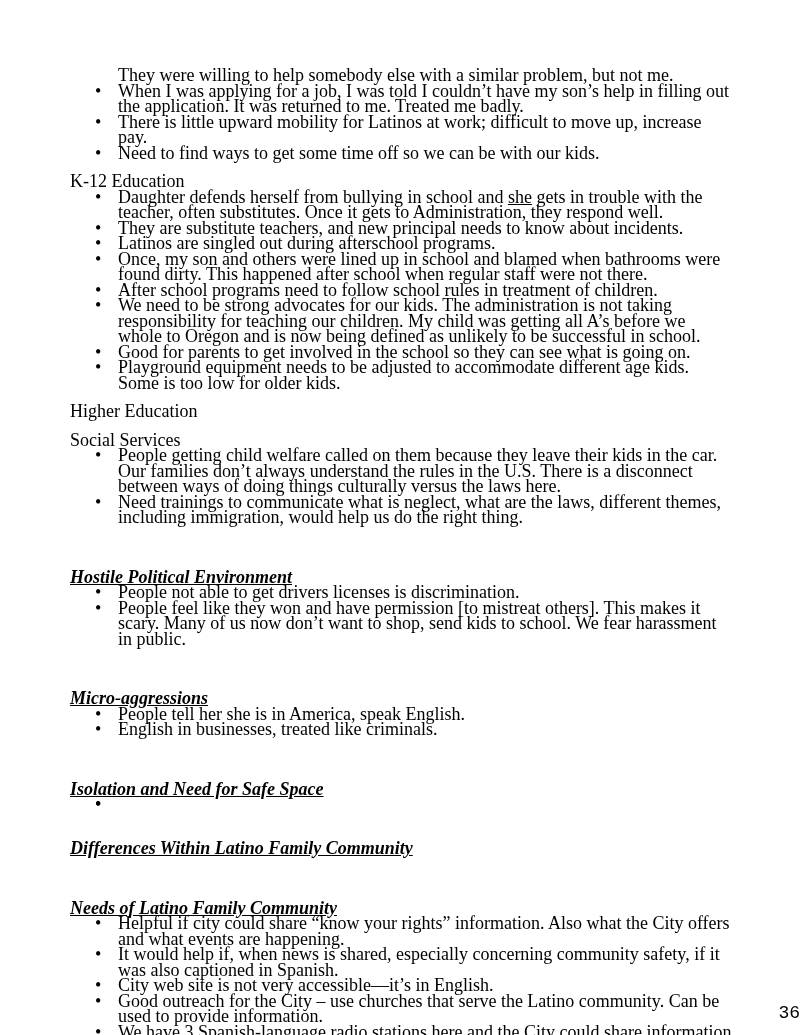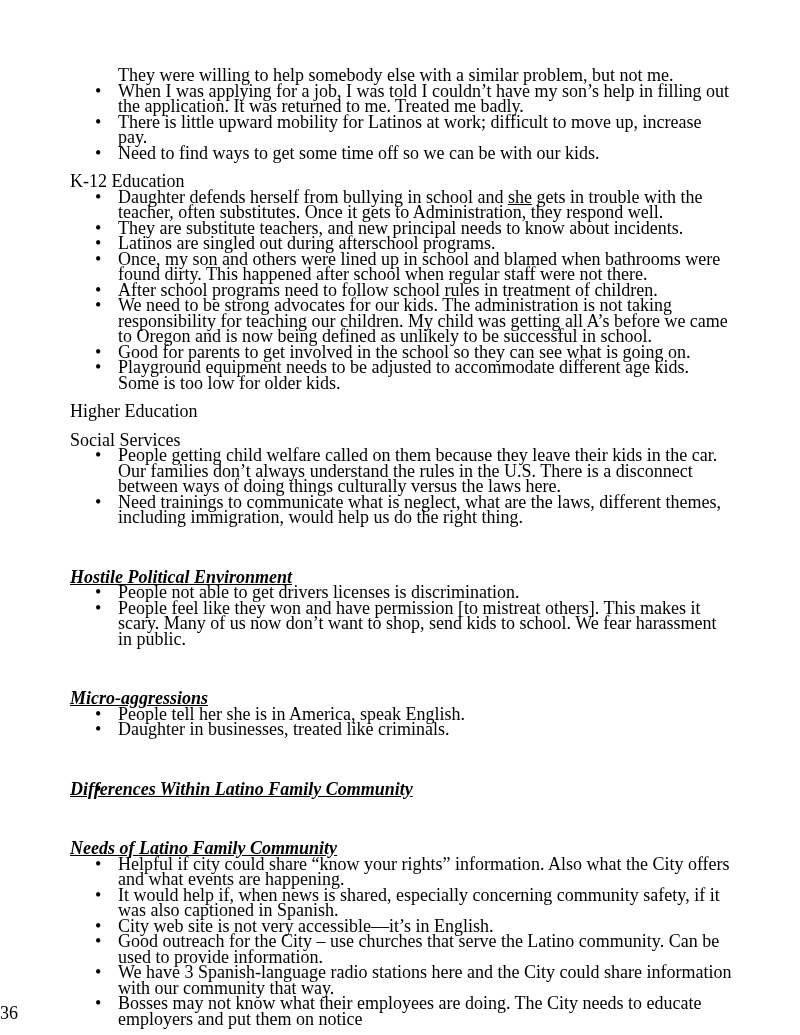--- a/index.html
+++ b/index.html
@@ -48,21 +48,22 @@
     left: 25px;
     top: 0;
   }
   .continuation { padding-left: 48px; }
   .u { text-decoration: underline; text-align: center; }
   .footer {
     position: absolute;
     bottom: 14px;
     left: 0;
     width: 100%;
-    text-align: left;
+    text-align: right;
+    font-family: Liberation Mono, monospace;
   }
 </style>
 </head>
 <body>
 
 <div class="page">
   <div class="content">
       <div class="section plain">
         <div class="continuation">They were willing to help somebody else with a similar problem, but not me.</div>
         <ul class="bullets">
@@ -72,21 +73,21 @@
         </ul>
       </div>
       <div class="section plain">
         <div class="heading">K-12 Education</div>
         <ul class="bullets">
           <li><span class="marker">•</span><span class="btext"><span>Daughter defends herself from bullying in school and </span><span class="u">she</span><span> gets in trouble with the teacher, often substitutes. Once it gets to Administration, they respond well.</span></span></li>
           <li><span class="marker">•</span><span class="btext">They are substitute teachers, and new principal needs to know about incidents.</span></li>
           <li><span class="marker">•</span><span class="btext">Latinos are singled out during afterschool programs.</span></li>
           <li><span class="marker">•</span><span class="btext">Once, my son and others were lined up in school and blamed when bathrooms were found dirty. This happened after school when regular staff were not there.</span></li>
           <li><span class="marker">•</span><span class="btext">After school programs need to follow school rules in treatment of children.</span></li>
-          <li><span class="marker">•</span><span class="btext">We need to be strong advocates for our kids. The administration is not taking responsibility for teaching our children. My child was getting all A’s before we came to Oregon and is now being defined as unlikely to be successful in school.</span></li>
+          <li><span class="marker">•</span><span class="btext">We need to be strong advocates for our kids. The administration is not taking responsibility for teaching our children. My child was getting all A’s before we whole to Oregon and is now being defined as unlikely to be successful in school.</span></li>
           <li><span class="marker">•</span><span class="btext">Good for parents to get involved in the school so they can see what is going on.</span></li>
           <li><span class="marker">•</span><span class="btext">Playground equipment needs to be adjusted to accommodate different age kids. Some is too low for older kids.</span></li>
         </ul>
       </div>
       <div class="section plain">
         <div class="heading">Higher Education</div>
       </div>
       <div class="section plain">
         <div class="heading">Social Services</div>
         <ul class="bullets">
@@ -98,24 +99,25 @@
         <div class="heading">Hostile Political Environment</div>
         <ul class="bullets">
           <li><span class="marker">•</span><span class="btext">People not able to get drivers licenses is discrimination.</span></li>
           <li><span class="marker">•</span><span class="btext">People feel like they won and have permission [to mistreat others]. This makes it scary. Many of us now don’t want to shop, send kids to school. We fear harassment in public.</span></li>
         </ul>
       </div>
       <div class="section emphasis">
         <div class="heading">Micro-aggressions</div>
         <ul class="bullets">
           <li><span class="marker">•</span><span class="btext">People tell her she is in America, speak English.</span></li>
-          <li><span class="marker">•</span><span class="btext">Daughter in businesses, treated like criminals.</span></li>
+          <li><span class="marker">•</span><span class="btext">English in businesses, treated like criminals.</span></li>
         </ul>
       </div>
       <div class="section emphasis">
+        <div class="heading">Isolation and Need for Safe Space</div>
         <ul class="bullets">
           <li><span class="marker">•</span></li>
           <li><span class="marker">•</span></li>
         </ul>
       </div>
       <div class="section emphasis">
         <div class="heading">Differences Within Latino Family Community</div>
       </div>
       <div class="section emphasis">
         <div class="heading">Needs of Latino Family Community</div>

